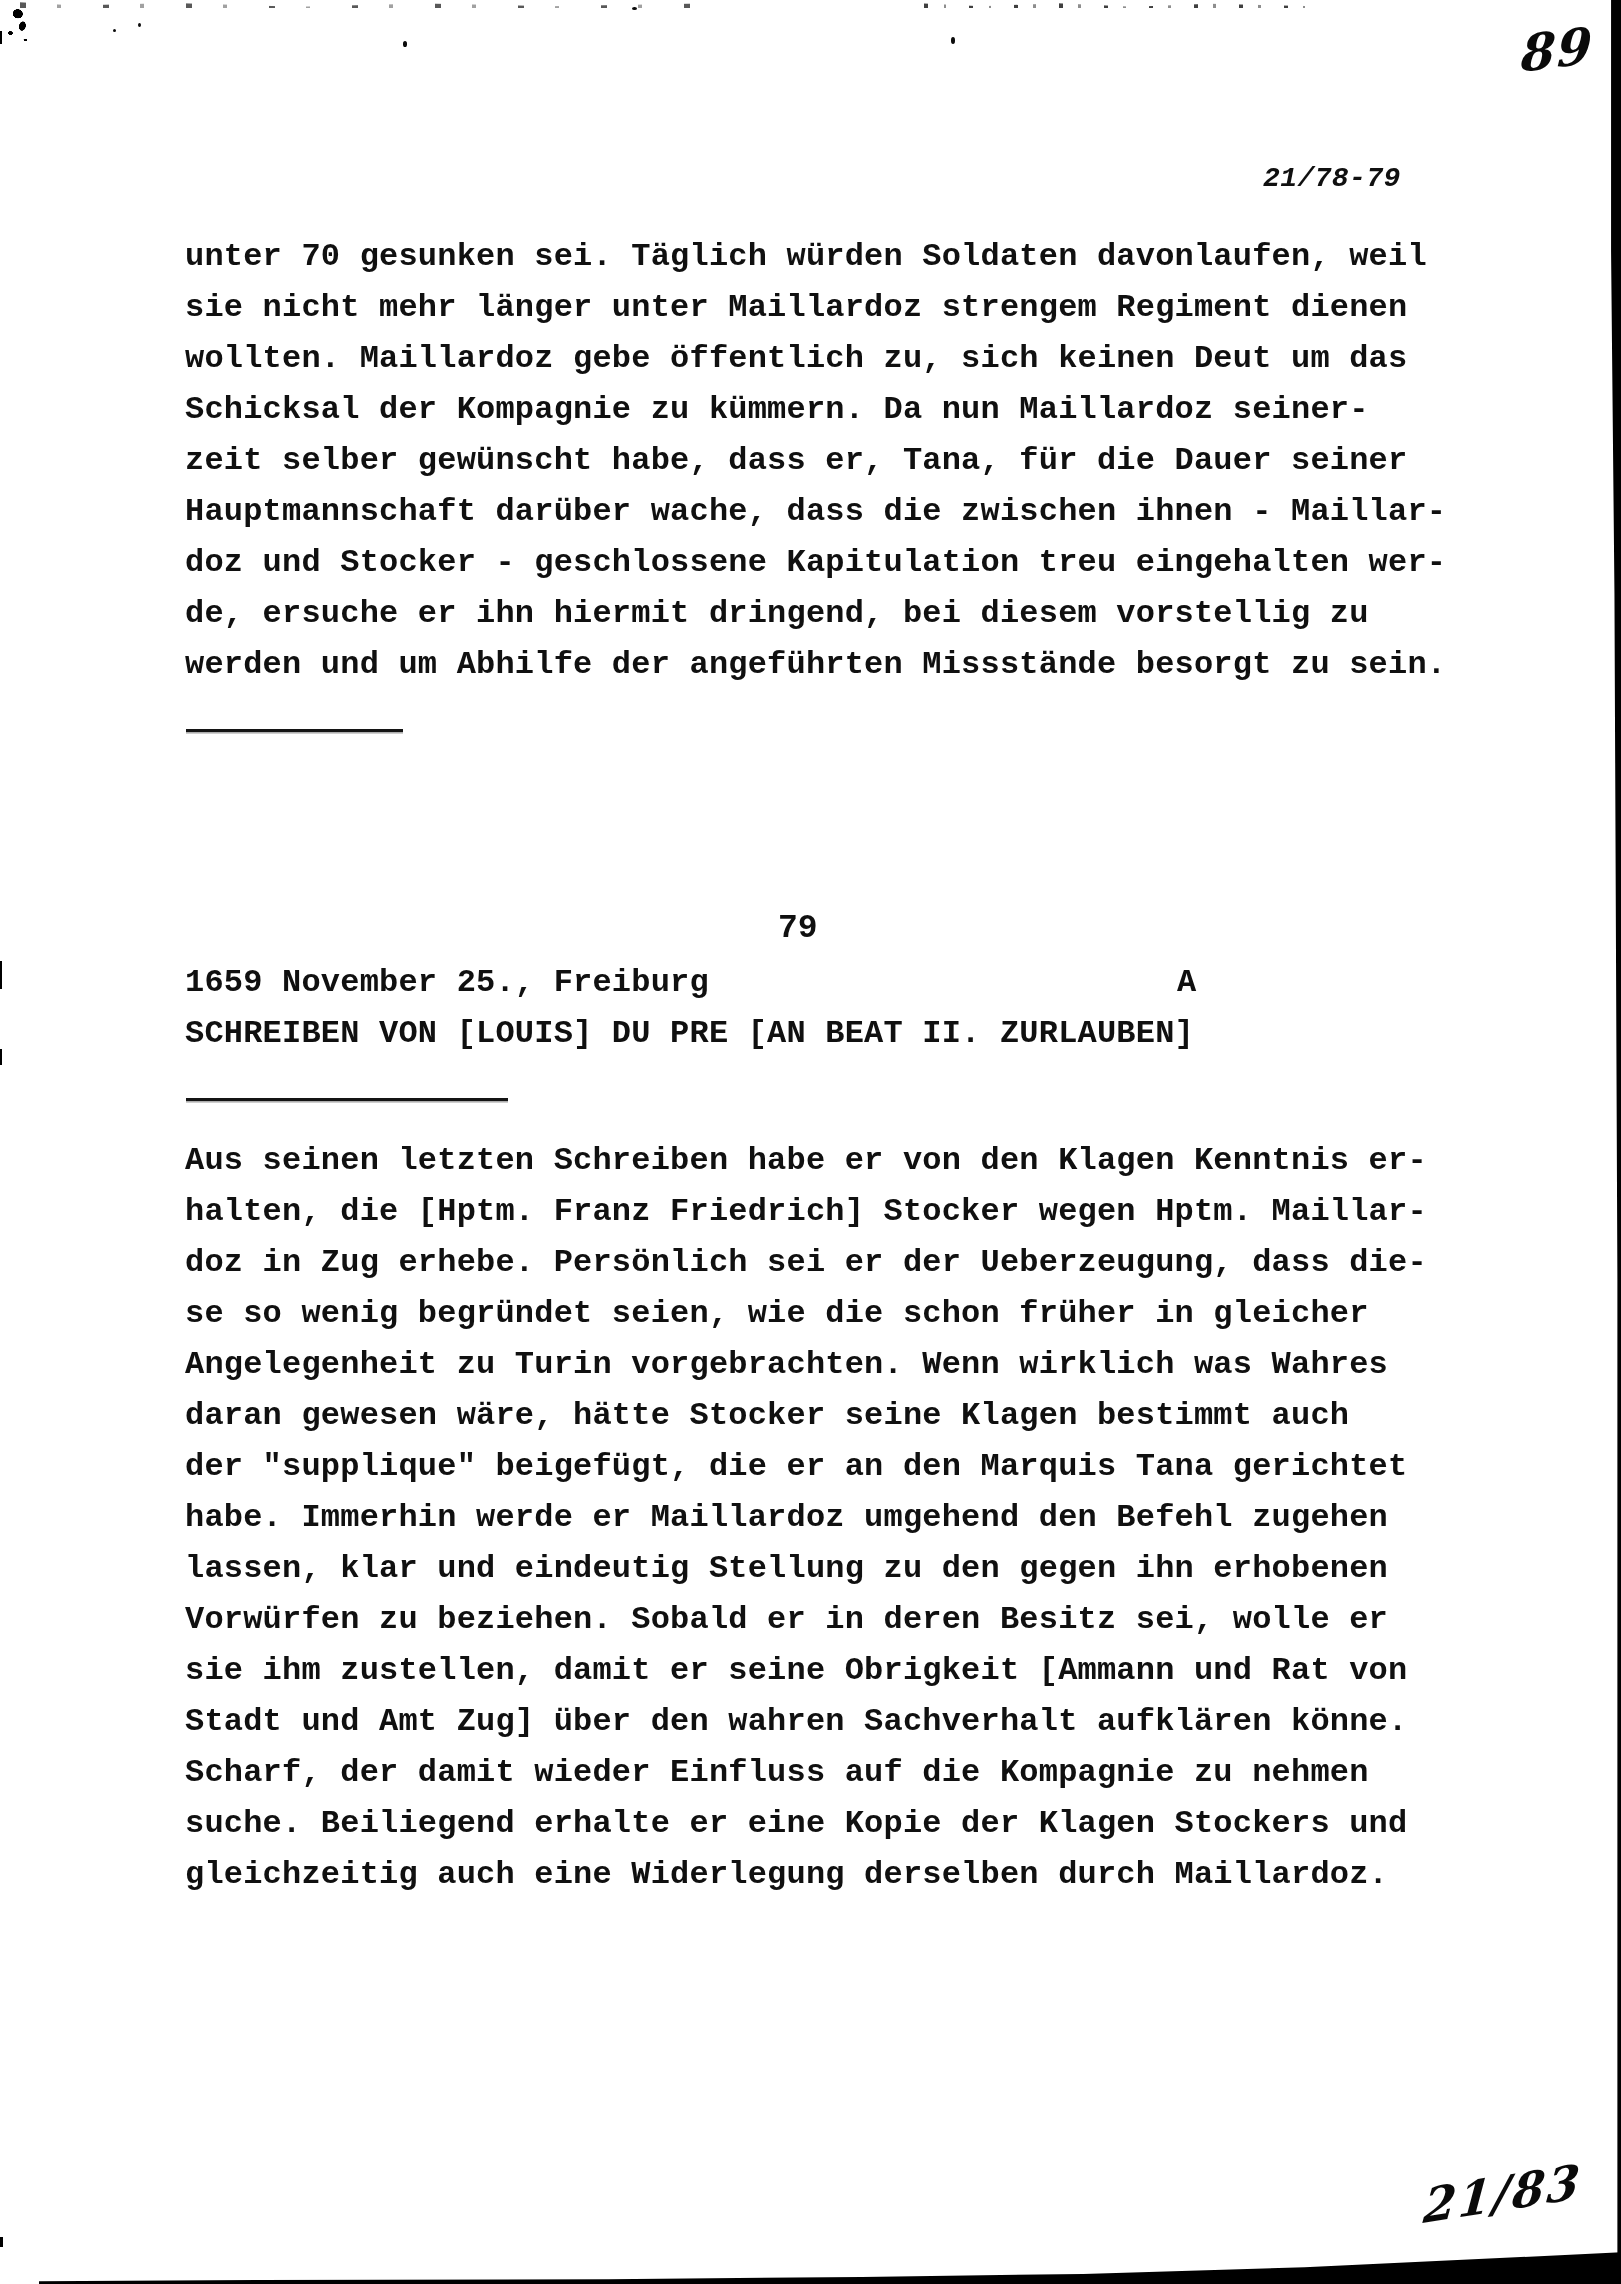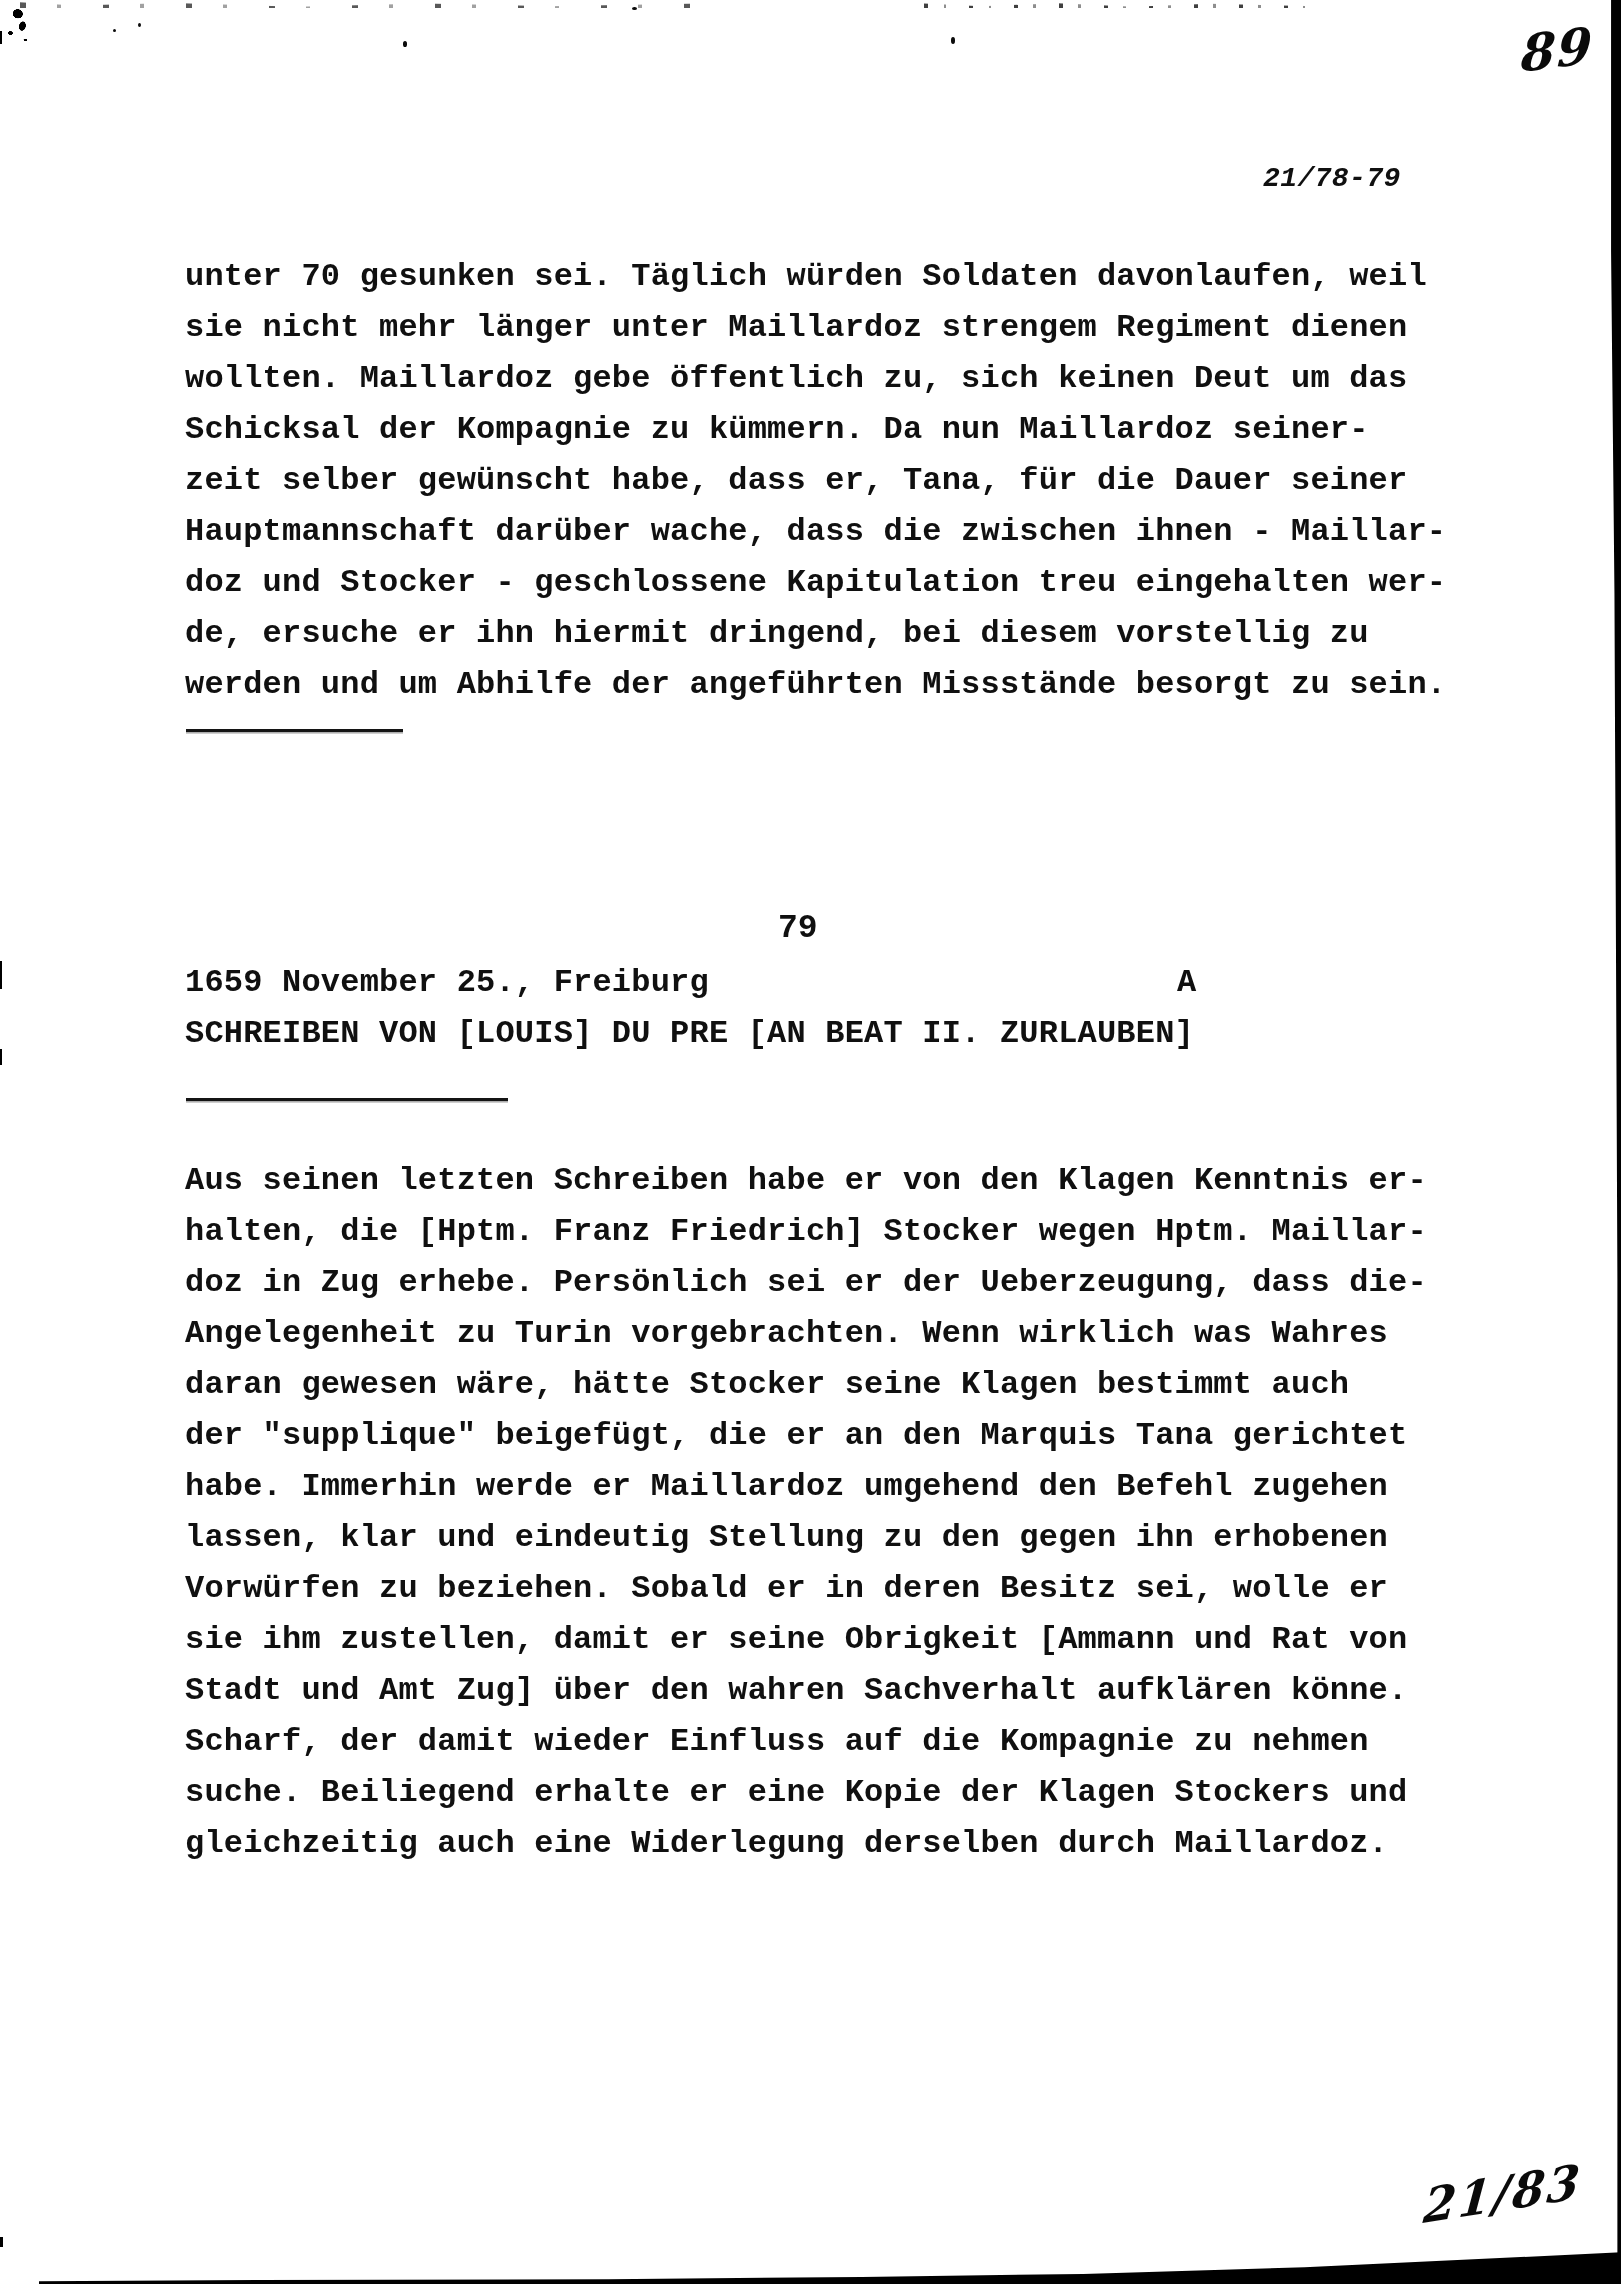--- a/index.html
+++ b/index.html
@@ -10,21 +10,20 @@
     overflow:hidden;
     font-family:"Liberation Mono", monospace;
     color:#101010;
   }
   
   .body-block{
     position:absolute;
     font-size:32px;
     font-weight:700;
     letter-spacing:0.2px;
-    margin-top:20px;
   }
   .body-block .tline{
     height:51px;line-height:51px;white-space:pre;
   }
   .apparatus{
     position:absolute;left:185px;top:743px;
     font-size:27.6px;font-weight:700;letter-spacing:0.2px;
   }
   .apparatus .aline{height:37px;line-height:37px;white-space:pre;}
   .apparatus sup{
@@ -161,20 +160,21 @@
   <div class="date-line"><span>1659 November 25., Freiburg</span><span class="letter-marker">A</span></div>
 
   <div class="title-line">SCHREIBEN VON [LOUIS] DU PRE [AN BEAT II. ZURLAUBEN]</div>
 
   <div class="rule rule-2"></div>
 
   <div class="body-block" style="left:185px;top:1135px;">
       <div class="tline">Aus seinen letzten Schreiben habe er von den Klagen Kenntnis er-</div>
       <div class="tline">halten, die [Hptm. Franz Friedrich] Stocker wegen Hptm. Maillar-</div>
       <div class="tline">doz in Zug erhebe. Persönlich sei er der Ueberzeugung, dass die-</div>
+      <div class="tline">se so wenig begründet seien, wie die schon früher in gleicher</div>
       <div class="tline">Angelegenheit zu Turin vorgebrachten. Wenn wirklich was Wahres</div>
       <div class="tline">daran gewesen wäre, hätte Stocker seine Klagen bestimmt auch</div>
       <div class="tline">der "supplique" beigefügt, die er an den Marquis Tana gerichtet</div>
       <div class="tline">habe. Immerhin werde er Maillardoz umgehend den Befehl zugehen</div>
       <div class="tline">lassen, klar und eindeutig Stellung zu den gegen ihn erhobenen</div>
       <div class="tline">Vorwürfen zu beziehen. Sobald er in deren Besitz sei, wolle er</div>
       <div class="tline">sie ihm zustellen, damit er seine Obrigkeit [Ammann und Rat von</div>
       <div class="tline">Stadt und Amt Zug] über den wahren Sachverhalt aufklären könne.</div>
       <div class="tline">Scharf, der damit wieder Einfluss auf die Kompagnie zu nehmen</div>
       <div class="tline">suche. Beiliegend erhalte er eine Kopie der Klagen Stockers und</div>

